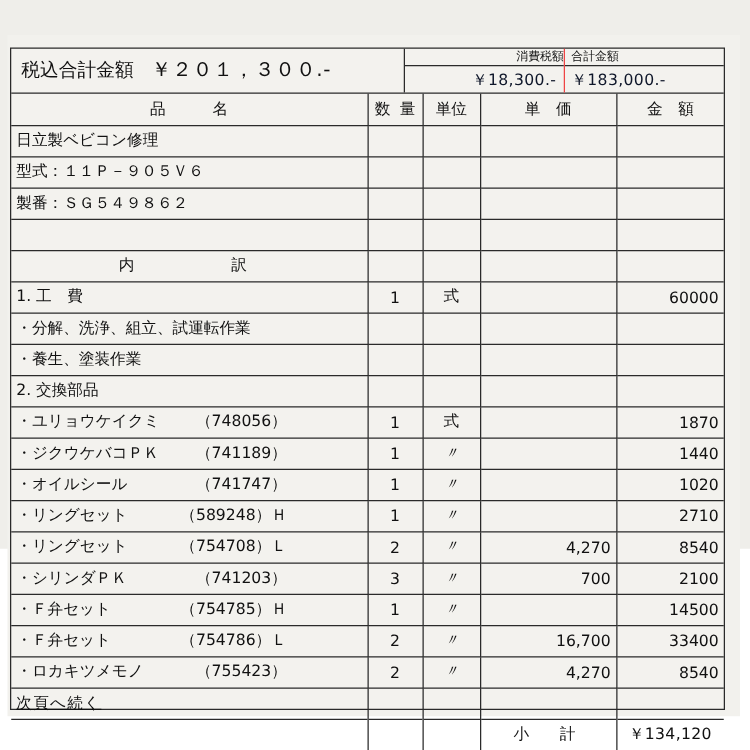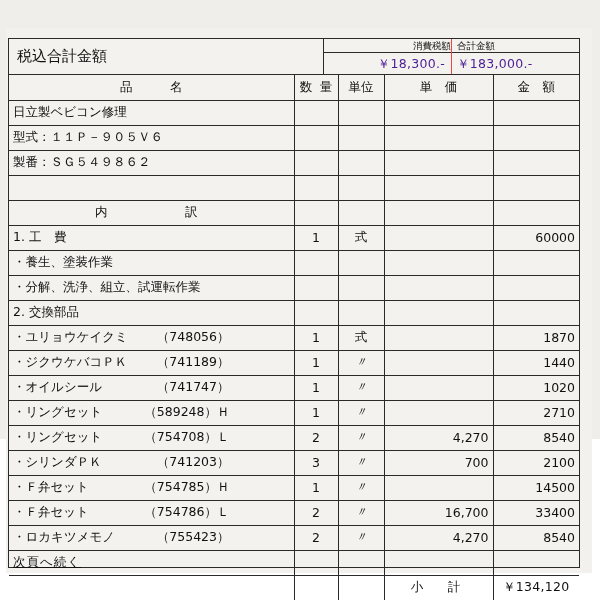--- a/index.html
+++ b/index.html
@@ -79,21 +79,21 @@
   .hdr-box .cap {
     font-size: 9.5px;
     color: #111;
     line-height: 12px;
     border-bottom: 1px solid #2a2a2a;
     margin: 0 -6px 0 -5px;
     padding-left: 5px;
   }
   .hdr-box .val {
     font-size: 12.5px;
-    color: #4c1d95;
+    color: #0f172a;
     line-height: 21px;
     letter-spacing: 0.3px;
   }
 
   
   table.items {
     width: 100%;
     border-collapse: collapse;
     table-layout: fixed;
     font-size: 12.5px;
@@ -162,20 +162,21 @@
 <body>
 
 <div id="sheet">
   <div class="paper"></div>
 
   <div class="doc">
 
     <div class="header">
       <div class="hdr-total">
         <span class="lbl">税込合計金額</span>
+        <span class="amt">￥２０１，３００.-</span>
       </div>
       <div class="hdr-box mid">
         <div class="cap">消費税額</div>
         <div class="val">￥18,300.-</div>
       </div>
       <div class="hdr-box">
         <div class="cap">合計金額</div>
         <div class="val">￥183,000.-</div>
       </div>
     </div>
@@ -227,28 +228,28 @@
             <td class="c-amt"></td>
           </tr>
           <tr>
             <td class="c-name name-indent1">1. 工　費</td>
             <td class="c-qty">1</td>
             <td class="c-unit">式</td>
             <td class="c-price"></td>
             <td class="c-amt">60000</td>
           </tr>
           <tr>
+            <td class="c-name name-indent2">・分解、洗浄、組立、試運転作業</td>
+            <td class="c-qty"></td>
+            <td class="c-unit"></td>
+            <td class="c-price"></td>
+            <td class="c-amt"></td>
+          </tr>
+          <tr>
             <td class="c-name name-indent2">・養生、塗装作業</td>
-            <td class="c-qty"></td>
-            <td class="c-unit"></td>
-            <td class="c-price"></td>
-            <td class="c-amt"></td>
-          </tr>
-          <tr>
-            <td class="c-name name-indent2">・分解、洗浄、組立、試運転作業</td>
             <td class="c-qty"></td>
             <td class="c-unit"></td>
             <td class="c-price"></td>
             <td class="c-amt"></td>
           </tr>
           <tr>
             <td class="c-name name-indent1">2. 交換部品</td>
             <td class="c-qty"></td>
             <td class="c-unit"></td>
             <td class="c-price"></td>

